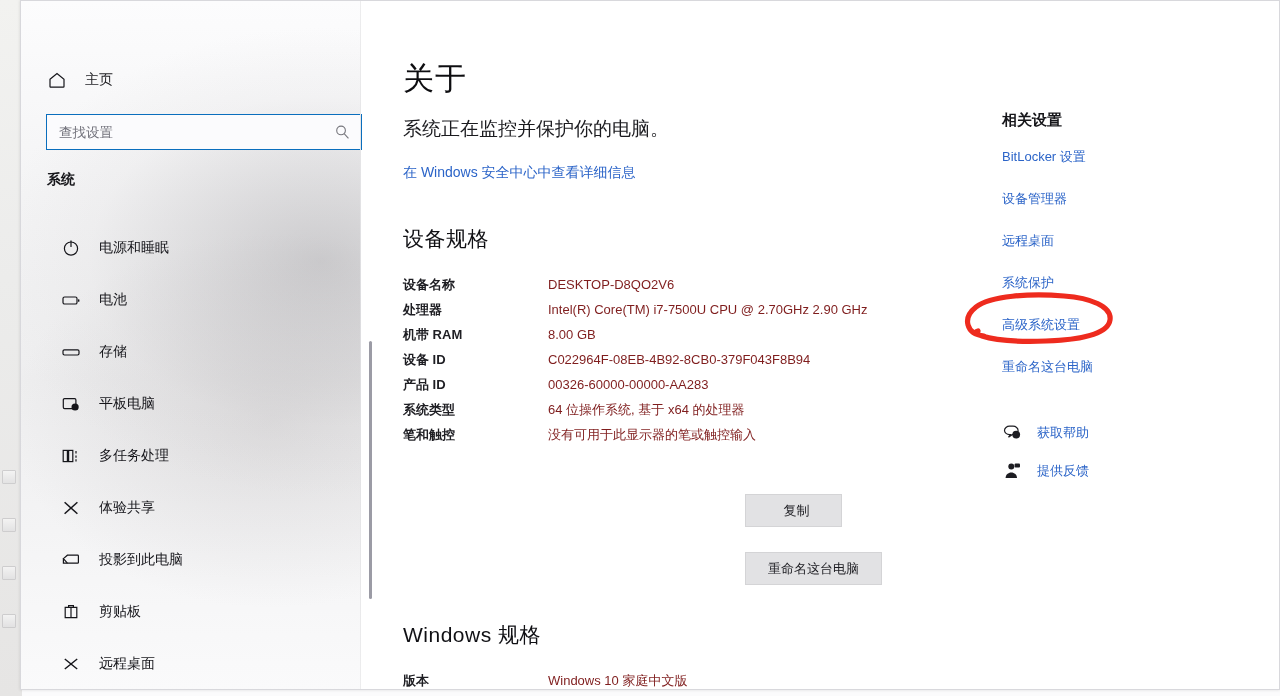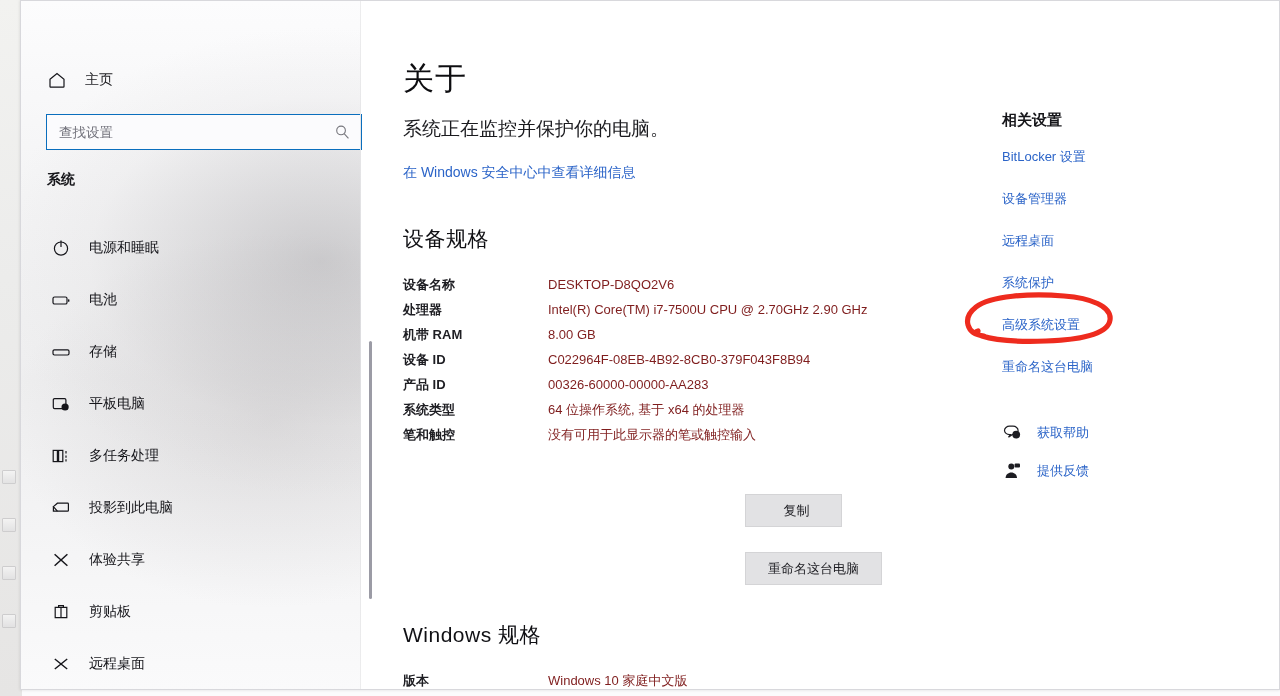--- a/index.html
+++ b/index.html
@@ -90,21 +90,21 @@
   }
 
   .side-section {
     position: absolute; left: 26px; top: 170px;
     font-size: 14px; font-weight: bold; color: #17171b; filter: blur(.35px);
   }
 
   .nav { position: absolute; left: 0; top: 221px; width: 340px; }
   .nav-item {
     display: flex; align-items: center; gap: 18px;
-    height: 52px; padding-left: 30px; cursor: default;
+    height: 52px; padding-left: 40px; cursor: default;
   }
   .nav-ico { width: 20px; height: 20px; flex: none; color: #15151a; }
   .nav-label { font-size: 14px; color: #15151a; filter: blur(.35px); white-space: nowrap; }
 
   .side-scroll {
     position: absolute; left: 348px; top: 340px; width: 3px; height: 258px;
     background: #8a8a95; border-radius: 2px; opacity: .85;
   }
 
   
@@ -268,33 +268,33 @@
             <rect x="2.2" y="4.4" width="4.2" height="11.2"></rect>
             <rect x="7.6" y="4.4" width="4.2" height="11.2"></rect>
             <line x1="15" y1="5" x2="15" y2="7.4"></line>
             <line x1="15" y1="9.4" x2="15" y2="11.8"></line>
             <line x1="15" y1="13.2" x2="15" y2="15.4"></line>
           </svg>
           <span class="nav-label">多任务处理</span>
         </div>
 
         <div class="nav-item">
-          <svg class="nav-ico" viewBox="0 0 20 20" fill="none" stroke="currentColor" stroke-width="1.2">
-            <path d="M2.4 8.6 6.4 5.2h10.2a.8.8 0 0 1 .8.8v6.4a.8.8 0 0 1-.8.8H6.4z"></path>
-            <path d="M2.4 8.6v4.6h4"></path>
-          </svg>
-          <span class="nav-label">投影到此电脑</span>
-        </div>
-
-        <div class="nav-item">
           <svg class="nav-ico" viewBox="0 0 20 20" fill="none" stroke="currentColor" stroke-width="1.5">
             <line x1="3.6" y1="4.2" x2="16.4" y2="15.8"></line>
             <line x1="16.4" y1="4.2" x2="3.6" y2="15.8"></line>
           </svg>
           <span class="nav-label">体验共享</span>
+        </div>
+
+        <div class="nav-item">
+          <svg class="nav-ico" viewBox="0 0 20 20" fill="none" stroke="currentColor" stroke-width="1.2">
+            <path d="M2.4 8.6 6.4 5.2h10.2a.8.8 0 0 1 .8.8v6.4a.8.8 0 0 1-.8.8H6.4z"></path>
+            <path d="M2.4 8.6v4.6h4"></path>
+          </svg>
+          <span class="nav-label">投影到此电脑</span>
         </div>
 
         <div class="nav-item">
           <svg class="nav-ico" viewBox="0 0 20 20" fill="none" stroke="currentColor" stroke-width="1.2">
             <path d="M4.2 5.4h11.6v10.2H4.2z"></path>
             <path d="M7.6 5.4V3.6h4.8v1.8"></path>
             <line x1="10" y1="5.4" x2="10" y2="15.6"></line>
           </svg>
           <span class="nav-label">剪贴板</span>
         </div>

